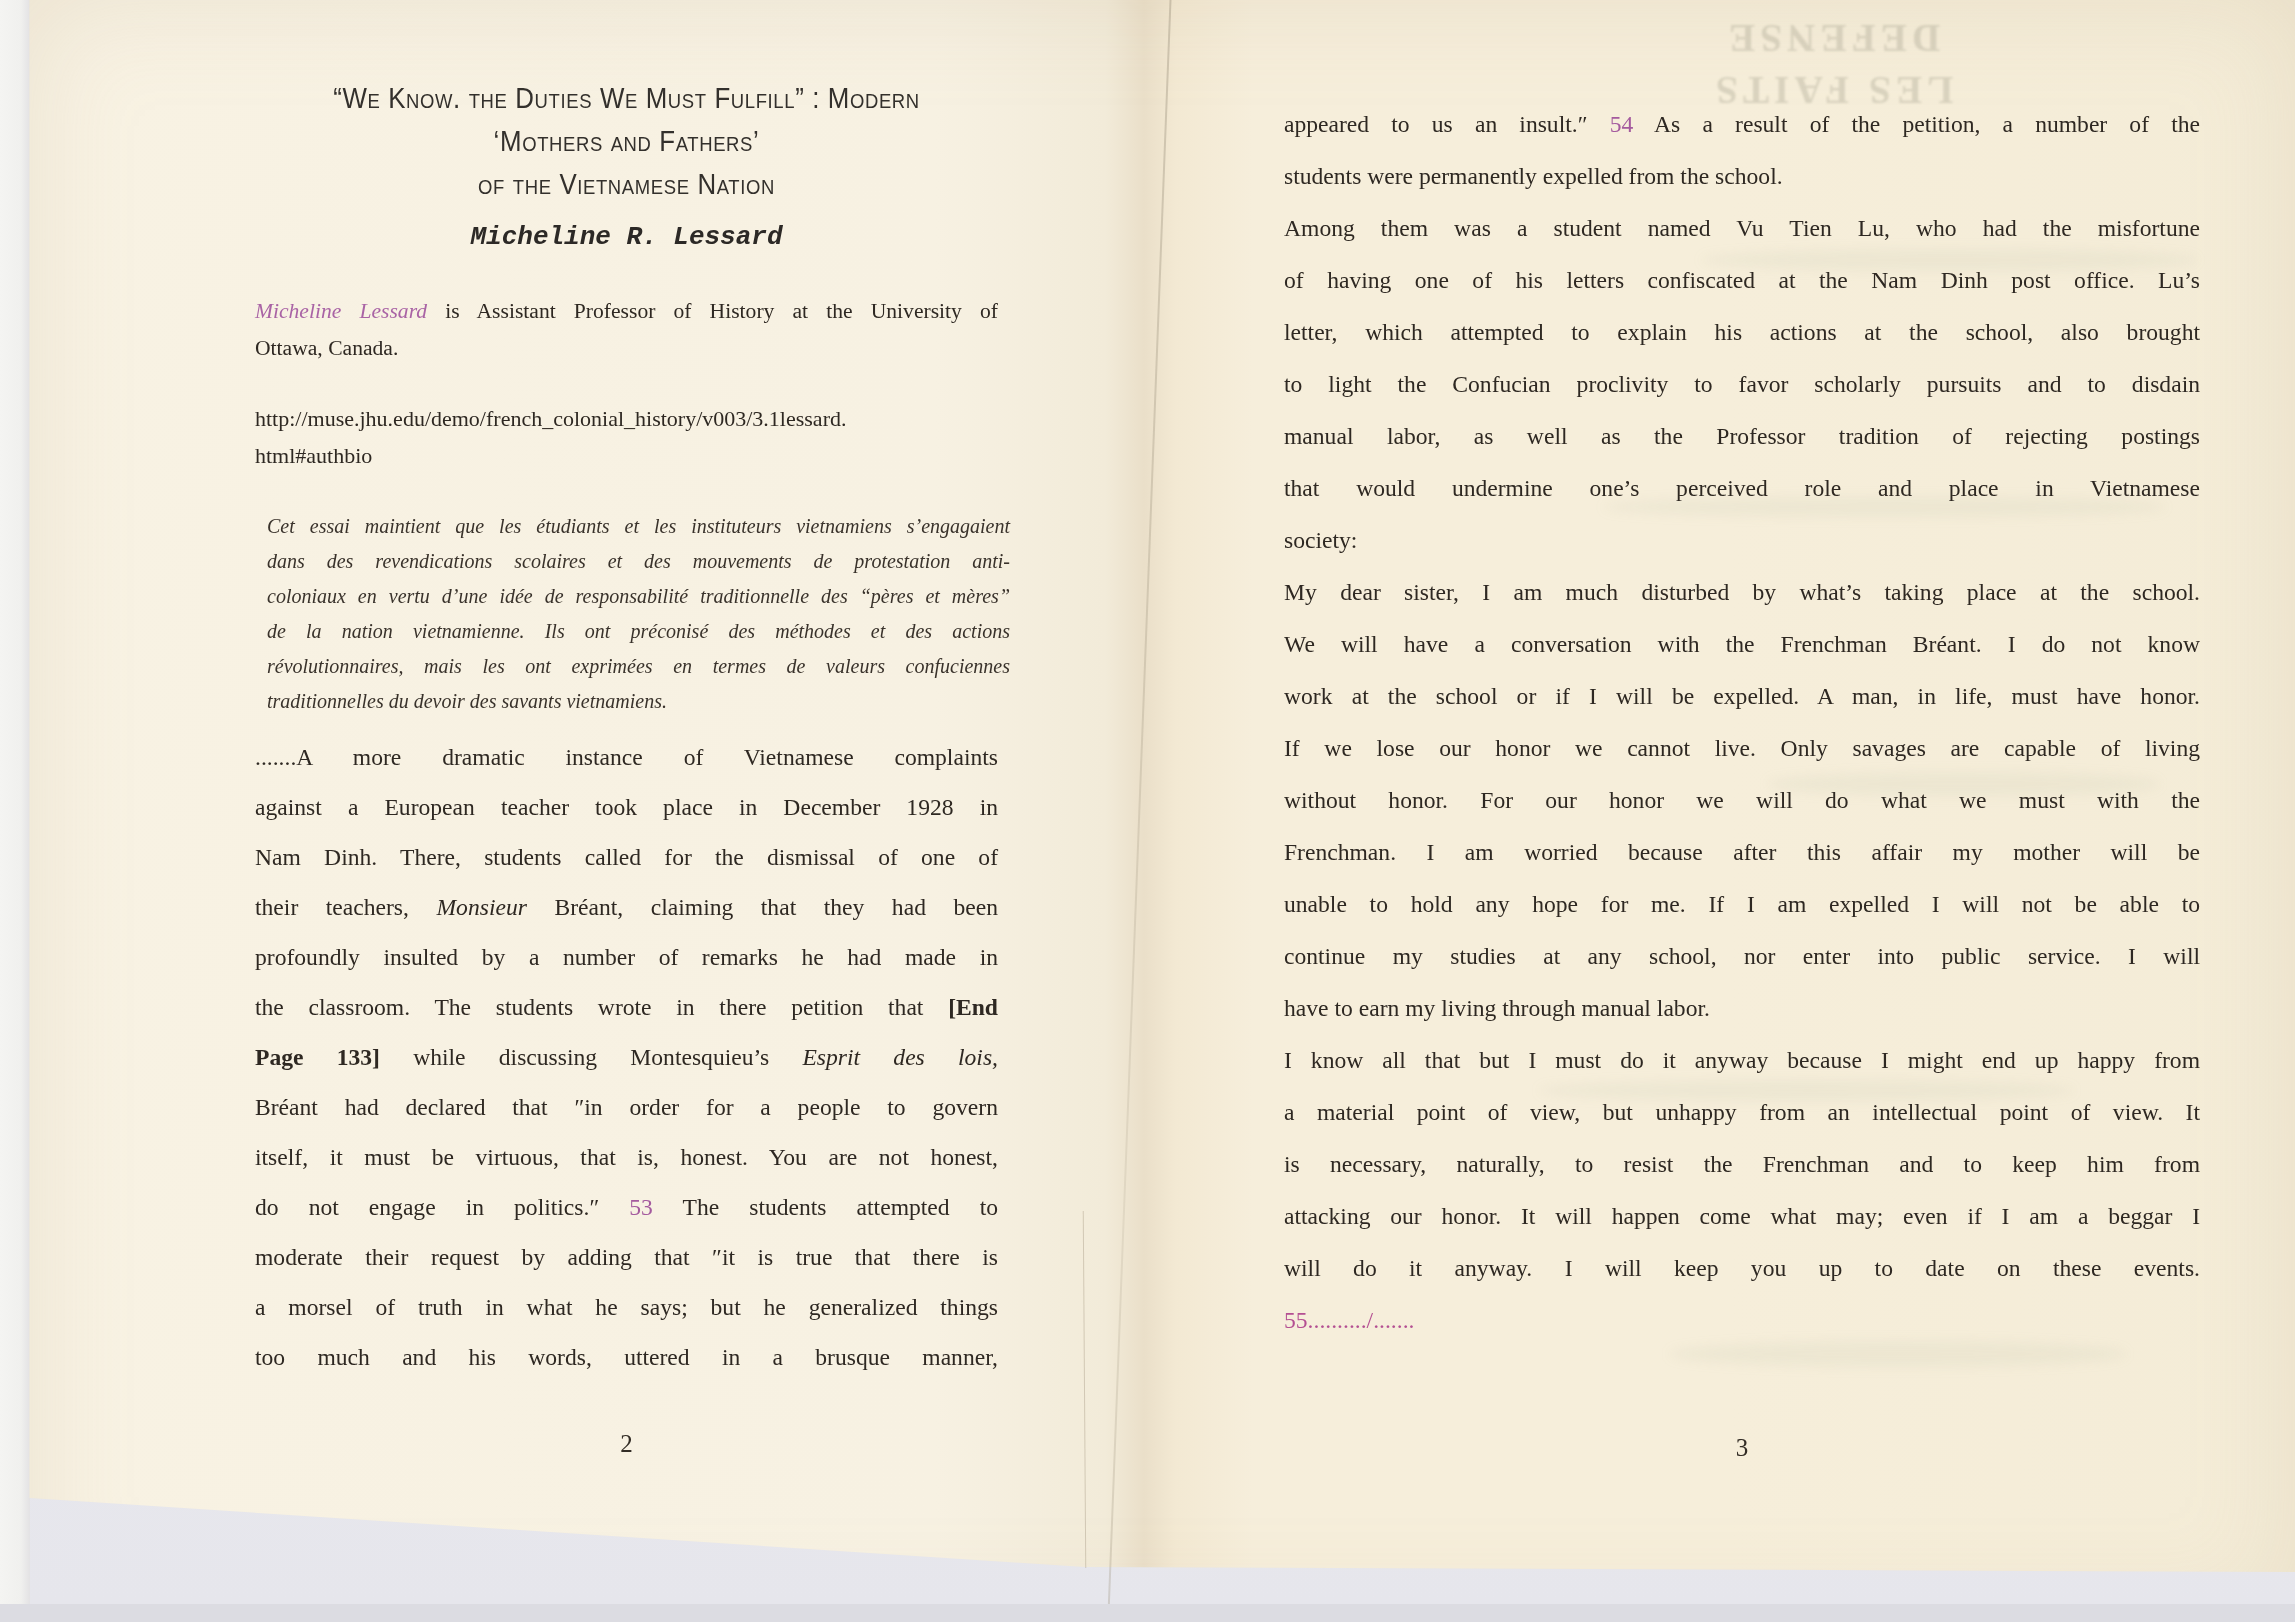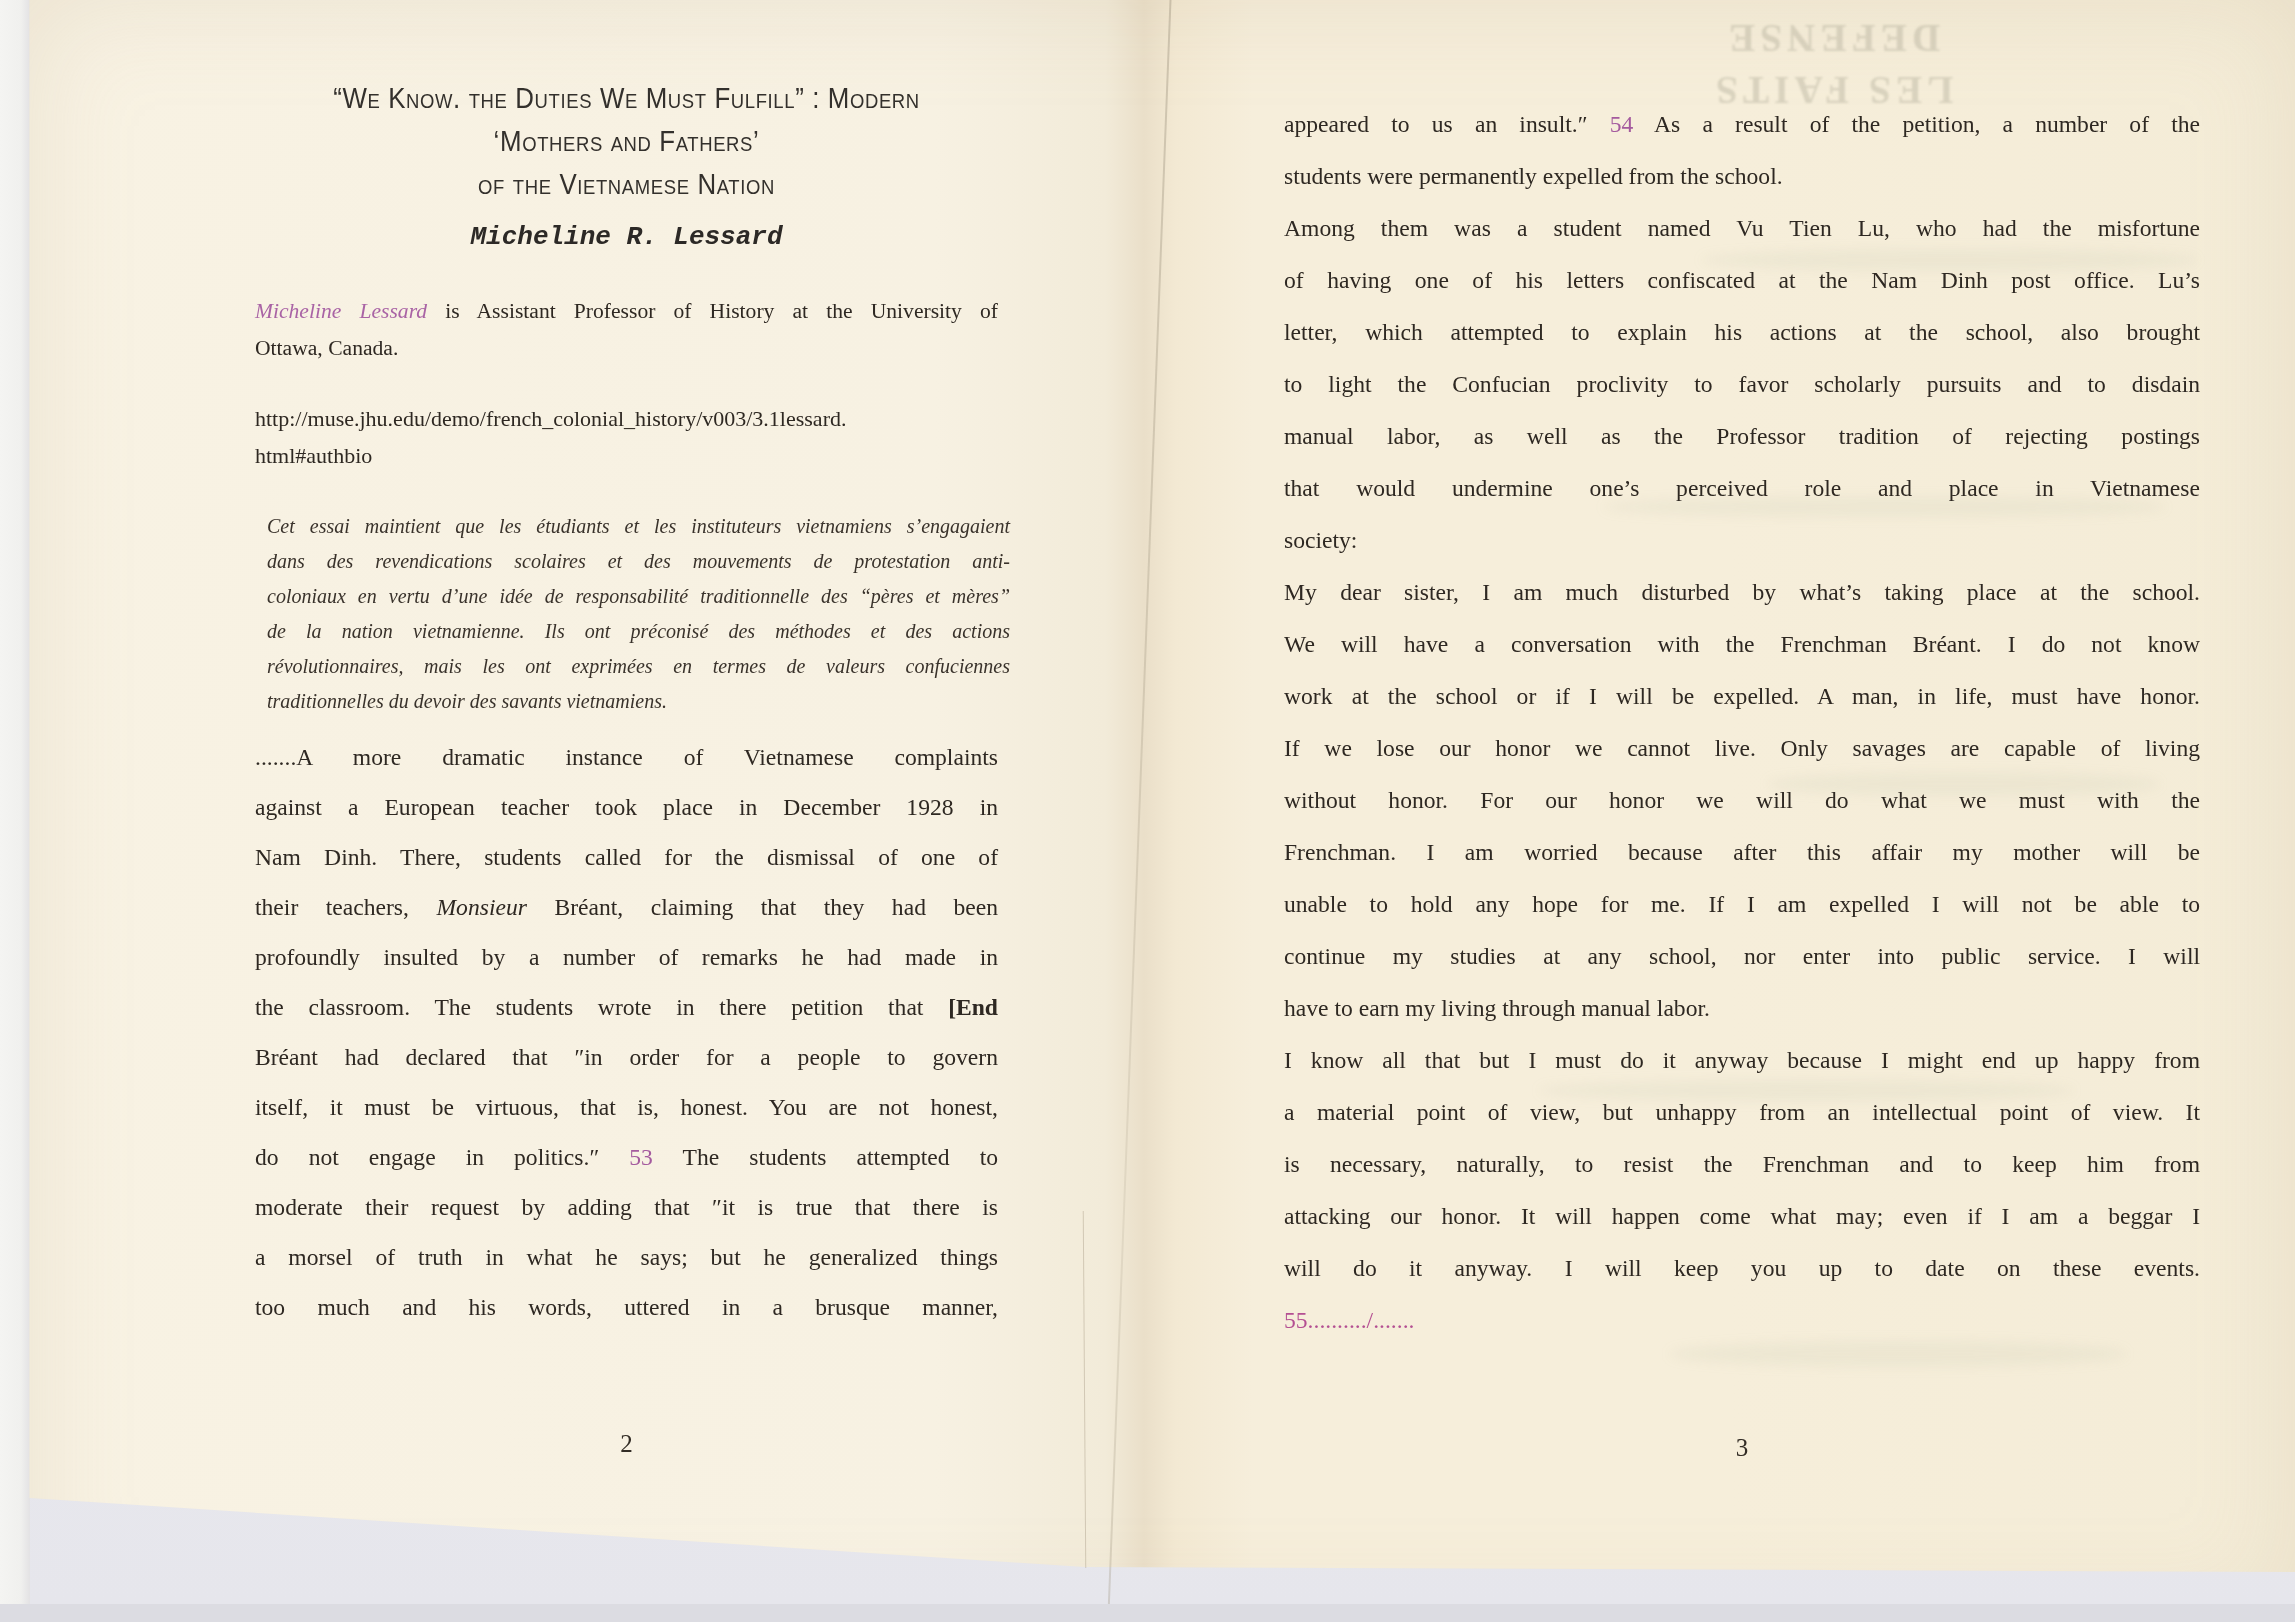--- a/index.html
+++ b/index.html
@@ -112,20 +112,21 @@
       <div class="line nj"><span class="seg-n">traditionnelles du devoir des savants vietnamiens.</span></div>
     </div>
 
   <div class="tblock col-left left-body">
       <div class="line"><span class="seg-n">.......A more dramatic instance of Vietnamese complaints</span></div>
       <div class="line"><span class="seg-n">against a European teacher took place in December 1928 in</span></div>
       <div class="line"><span class="seg-n">Nam Dinh. There, students called for the dismissal of one of</span></div>
       <div class="line"><span class="seg-n">their teachers, </span><span class="seg-i">Monsieur</span><span class="seg-n"> Bréant, claiming that they had been</span></div>
       <div class="line"><span class="seg-n">profoundly insulted by a number of remarks he had made in</span></div>
       <div class="line"><span class="seg-n">the classroom. The students wrote in there petition that </span><span class="seg-b">[End</span></div>
+      <div class="line"><span class="seg-b">Page 133]</span><span class="seg-n"> while discussing Montesquieu’s </span><span class="seg-i">Esprit des lois,</span></div>
       <div class="line"><span class="seg-n">Bréant had declared that ″in order for a people to govern</span></div>
       <div class="line"><span class="seg-n">itself, it must be virtuous, that is, honest. You are not honest,</span></div>
       <div class="line"><span class="seg-n">do not engage in politics.″ </span><span class="seg-p">53</span><span class="seg-n"> The students attempted to</span></div>
       <div class="line"><span class="seg-n">moderate their request by adding that ″it is true that there is</span></div>
       <div class="line"><span class="seg-n">a morsel of truth in what he says; but he generalized things</span></div>
       <div class="line"><span class="seg-n">too much and his words, uttered in a brusque manner,</span></div>
     </div>
 
   <div class="pagenum pagenum-left col-left">2</div>
 

